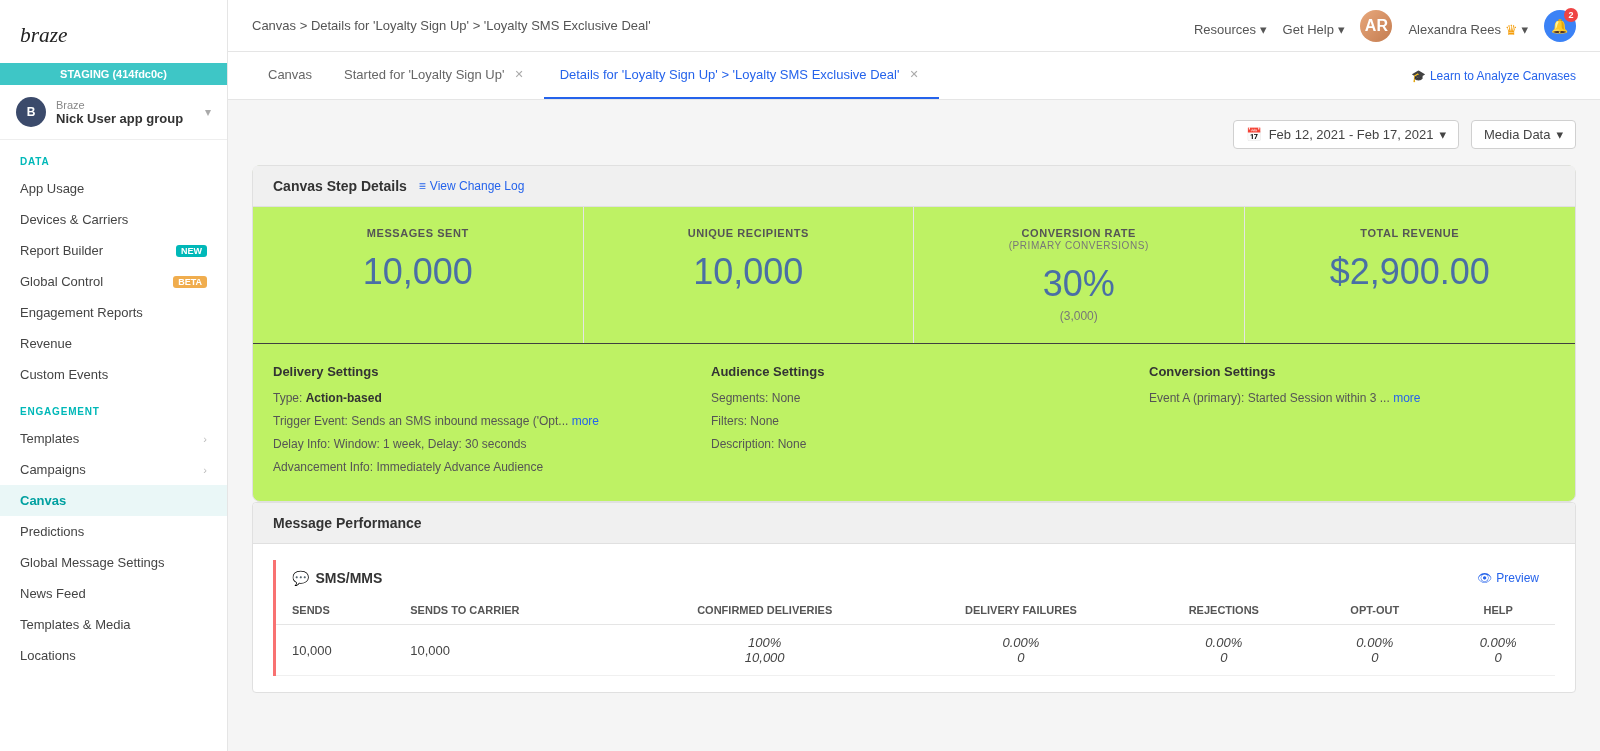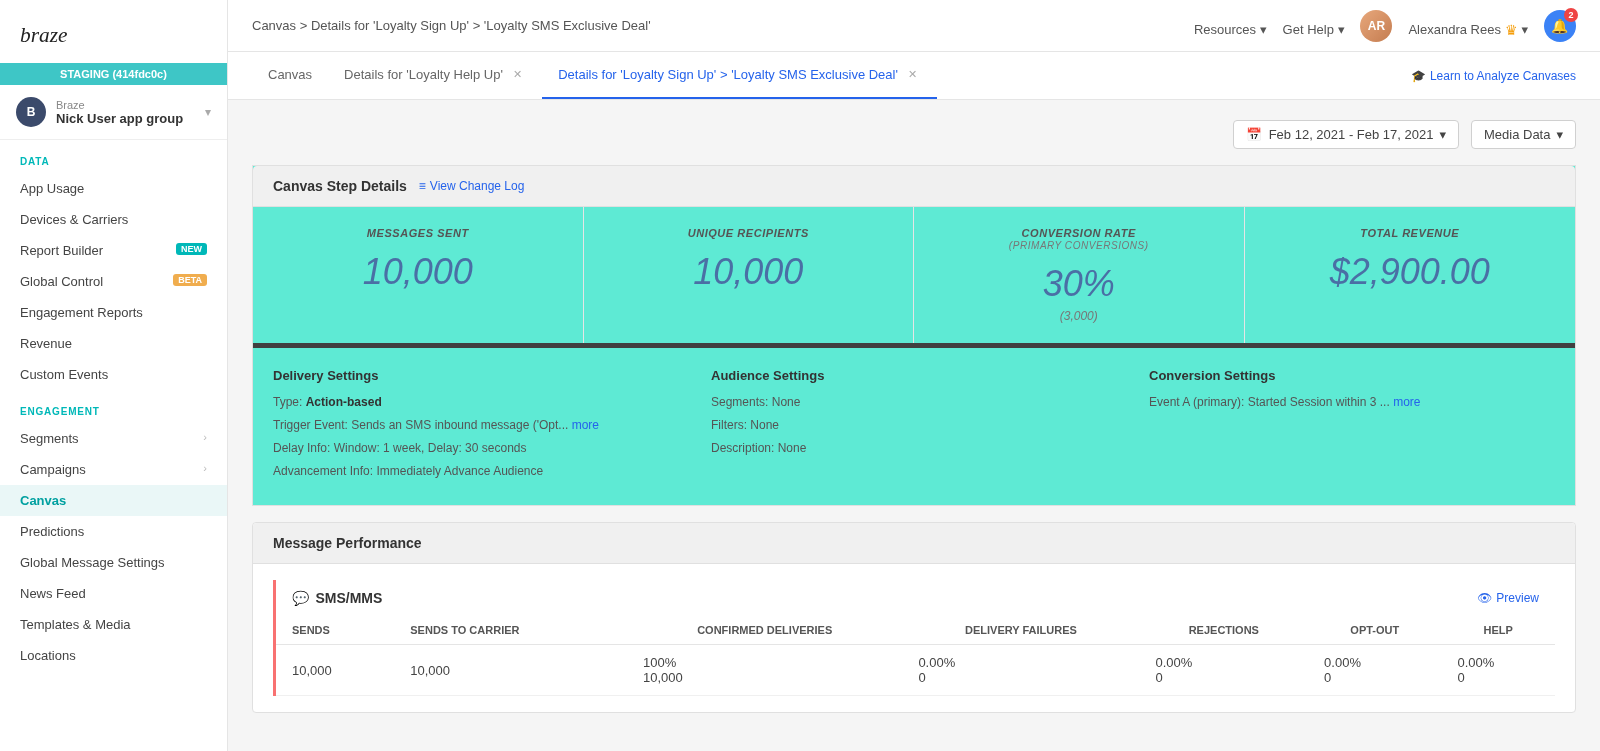--- a/index.html
+++ b/index.html
@@ -50,21 +50,21 @@
     .sidebar-section-label {
       font-size: 10px;
       font-weight: 700;
       color: #00b8b8;
       letter-spacing: 0.08em;
       padding: 16px 20px 6px;
       text-transform: uppercase;
     }
     .sidebar-item {
       display: flex;
-      align-items: flex-start;
+      align-items: center;
       padding: 8px 20px;
       color: #444;
       font-size: 13px;
       cursor: pointer;
       border-radius: 0;
       justify-content: space-between;
     }
     .sidebar-item.active { background: #eaf7f7; color: #00a0a0; font-weight: 600; }
     .sidebar-item-badge {
       font-size: 9px;
@@ -100,21 +100,21 @@
     .topbar-actions { display: flex; align-items: center; gap: 16px; }
     .topbar-btn {
       display: flex; align-items: center; gap: 4px;
       font-size: 13px; color: #555; cursor: pointer;
       background: none; border: none; margin-top: 8px;
     }
     .user-avatar {
       width: 32px; height: 32px; border-radius: 50%;
       background: linear-gradient(135deg, #e8a87c, #c47c50);
       display: flex; align-items: center; justify-content: center;
-      color: #fff; font-size: 12px; font-weight: 700;
+      color: #fff; font-size: 16px; font-weight: 700;
     }
     .notif-btn {
       position: relative;
       width: 32px; height: 32px;
       background: #3b82f6; border-radius: 50%;
       display: flex; align-items: center; justify-content: center;
       color: #fff; font-size: 14px; cursor: pointer;
     }
     .notif-badge {
       position: absolute; top: -2px; right: -2px;
@@ -176,24 +176,23 @@
       background: #fff;
       border-radius: 4px;
       padding: 6px 12px;
       font-size: 13px;
       color: #444;
       cursor: pointer;
     }
 
     
     .card {
-      background: #5eead4;
+      background: #bef264;
       border: 1px solid #e0e0e0;
-      border-radius: 0;
-      margin-bottom: 16px;
+      border-radius: 8px;
     }
     .card-header {
       background: #f0f0f0;
       padding: 12px 20px;
       display: flex;
       align-items: center;
       gap: 12px;
       border-bottom: 1px solid #e0e0e0;
       border-radius: 4px 4px 0 0;
     }
@@ -207,22 +206,21 @@
       color: #2563eb;
       cursor: pointer;
       display: flex; align-items: center; gap: 4px;
       background: none; border: none;
     }
 
     
     .stats-row {
       display: grid;
       grid-template-columns: 1fr 1fr 1fr 1fr;
-      border-bottom: 5px solid #404040;
-      font-style: italic;
+      border-bottom: 1px solid #404040;
     }
     .stat-cell {
       padding: 20px;
       text-align: center;
       border-right: 1px solid #e5e5e5;
     }
     .stat-cell:last-child { border-right: none; }
     .stat-label {
       font-size: 11px;
       font-weight: 700;
@@ -306,21 +304,21 @@
       border-bottom: 1px solid #e5e5e5;
       text-transform: uppercase;
     }
     .sms-table td {
       padding: 10px 16px;
       font-size: 13px;
       color: #444;
       border-bottom: 1px solid #f0f0f0;
       text-align: left;
     }
-    .sms-table td.center { text-align: left; }
+    .sms-table td.center { text-align: center; font-style: italic; }
     .sms-table th.center { text-align: center; }
   </style>
 </head>
 <body>
 
 <nav class="sidebar">
   <div class="sidebar-logo">
     
     <svg viewBox="0 0 120 40" fill="none" xmlns="http://www.w3.org/2000/svg">
       <text x="0" y="32" font-size="32" font-family="Georgia, serif" font-style="italic" fill="#222">braze</text>
@@ -361,21 +359,21 @@
       <span>Revenue</span>
     </div>
     <div class="sidebar-item">
       <span>Custom Events</span>
     </div>
   </div>
 
   <div>
     <div class="sidebar-section-label">ENGAGEMENT</div>
     <div class="sidebar-item">
-      <span>Segments</span>
+      <span>Templates</span>
       <span class="sidebar-item-arrow">›</span>
     </div>
     <div class="sidebar-item">
       <span>Campaigns</span>
       <span class="sidebar-item-arrow">›</span>
     </div>
     <div class="sidebar-item active">
       <span>Canvas</span>
     </div>
     <div class="sidebar-item">
@@ -421,21 +419,21 @@
       </div>
     </div>
   </div>
 
   <div class="tabs-bar">
     <div class="tabs-left">
       <div class="tab">
         <span>Canvas</span>
       </div>
       <div class="tab">
-        <span>Details for 'Loyalty Help Up'</span>
+        <span>Started for 'Loyalty Sign Up'</span>
         <span class="tab-close">✕</span>
       </div>
       <div class="tab active">
         <span>Details for 'Loyalty Sign Up' &gt; 'Loyalty SMS Exclusive Deal'</span>
         <span class="tab-close">✕</span>
       </div>
     </div>
     <div class="tabs-right">
       <div class="learn-link">
         <span>🎓</span>

